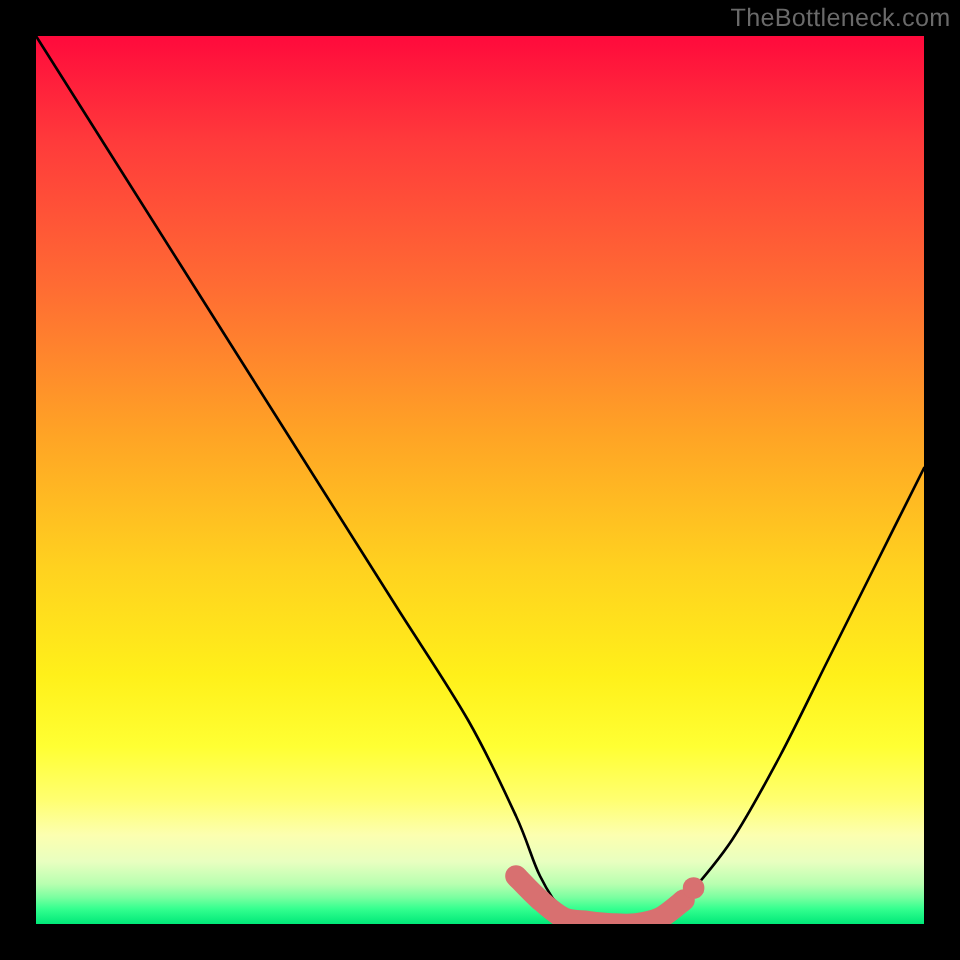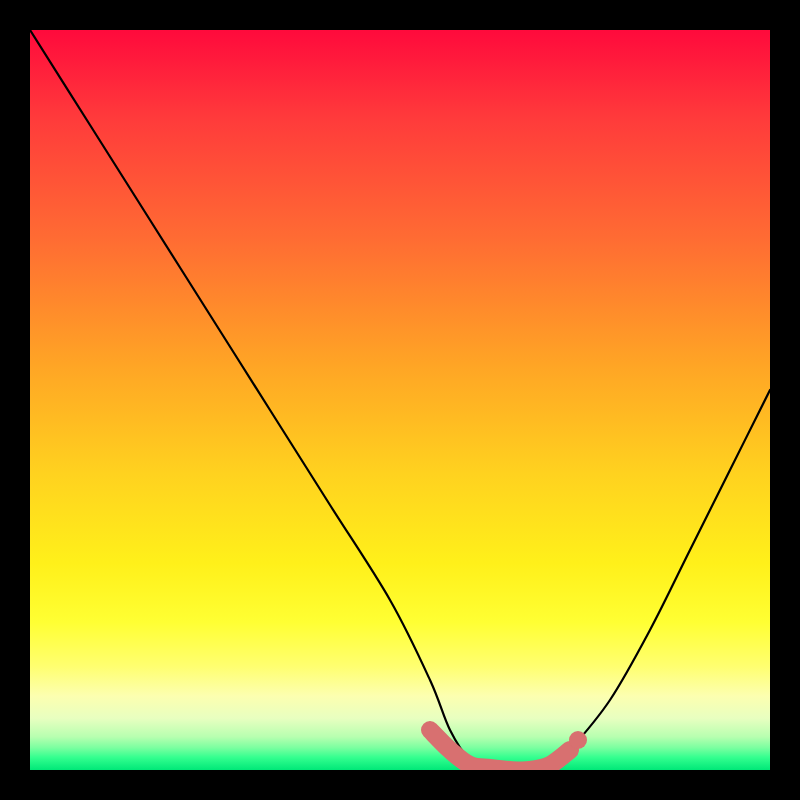--- a/index.html
+++ b/index.html
@@ -65,13 +65,14 @@
 <body>
 
 <div class="frame">
   <div class="plot">
     <svg class="curve" viewBox="0 0 740 740" preserveAspectRatio="none">
       <path id="vcurve" fill="none" stroke="#000" stroke-width="2.2" stroke-linecap="round" d="M 0 0 C 10 15.833333333333334, 40 63.33333333333333, 60 95 C 80 126.66666666666667, 100 158.33333333333334, 120 190 C 140 221.66666666666666, 160 253.33333333333334, 180 285 C 200 316.6666666666667, 220 348.3333333333333, 240 380 C 260 411.6666666666667, 280 443.3333333333333, 300 475 C 320 506.6666666666667, 343.3333333333333 540.8333333333334, 360 570 C 376.6666666666667 599.1666666666666, 390 628.3333333333334, 400 650 C 410 671.6666666666666, 413.3333333333333 686.6666666666666, 420 700 C 426.6666666666667 713.3333333333334, 433.3333333333333 723.6666666666666, 440 730 C 446.6666666666667 736.3333333333334, 453.3333333333333 736.3333333333334, 460 738 C 466.6666666666667 739.6666666666666, 473.3333333333333 739.6666666666666, 480 740 C 486.6666666666667 740.3333333333334, 493.3333333333333 740.3333333333334, 500 740 C 506.6666666666667 739.6666666666666, 513.3333333333334 741.3333333333334, 520 738 C 526.6666666666666 734.6666666666666, 530 731.3333333333334, 540 720 C 550 708.6666666666666, 566.6666666666666 690, 580 670 C 593.3333333333334 650, 606.6666666666666 625, 620 600 C 633.3333333333334 575, 646.6666666666666 546.6666666666666, 660 520 C 673.3333333333334 493.3333333333333, 686.6666666666666 466.6666666666667, 700 440 C 713.3333333333334 413.3333333333333, 733.3333333333334 373.3333333333333, 740 360"></path>
       <path id="hlseg" fill="none" stroke="#d87070" stroke-width="18" stroke-linecap="round" stroke-linejoin="round" d="M 400 700 C 403.3333333333333 703.3333333333334, 413.3333333333333 714.1666666666666, 420 720 C 426.6666666666667 725.8333333333334, 433.3333333333333 732, 440 735 C 446.6666666666667 738, 453.3333333333333 737.1666666666666, 460 738 C 466.6666666666667 738.8333333333334, 473.3333333333333 739.6666666666666, 480 740 C 486.6666666666667 740.3333333333334, 493.3333333333333 740.8333333333334, 500 740 C 506.6666666666667 739.1666666666666, 513.3333333333334 738.3333333333334, 520 735 C 526.6666666666666 731.6666666666666, 536.6666666666666 722.5, 540 720"></path>
       <circle id="hlend" r="9" fill="#d87070" cx="548" cy="710"></circle>
     </svg>
   </div>
+  <div class="watermark">TheBottleneck.com</div>
 </div>
 
 </body></html>

